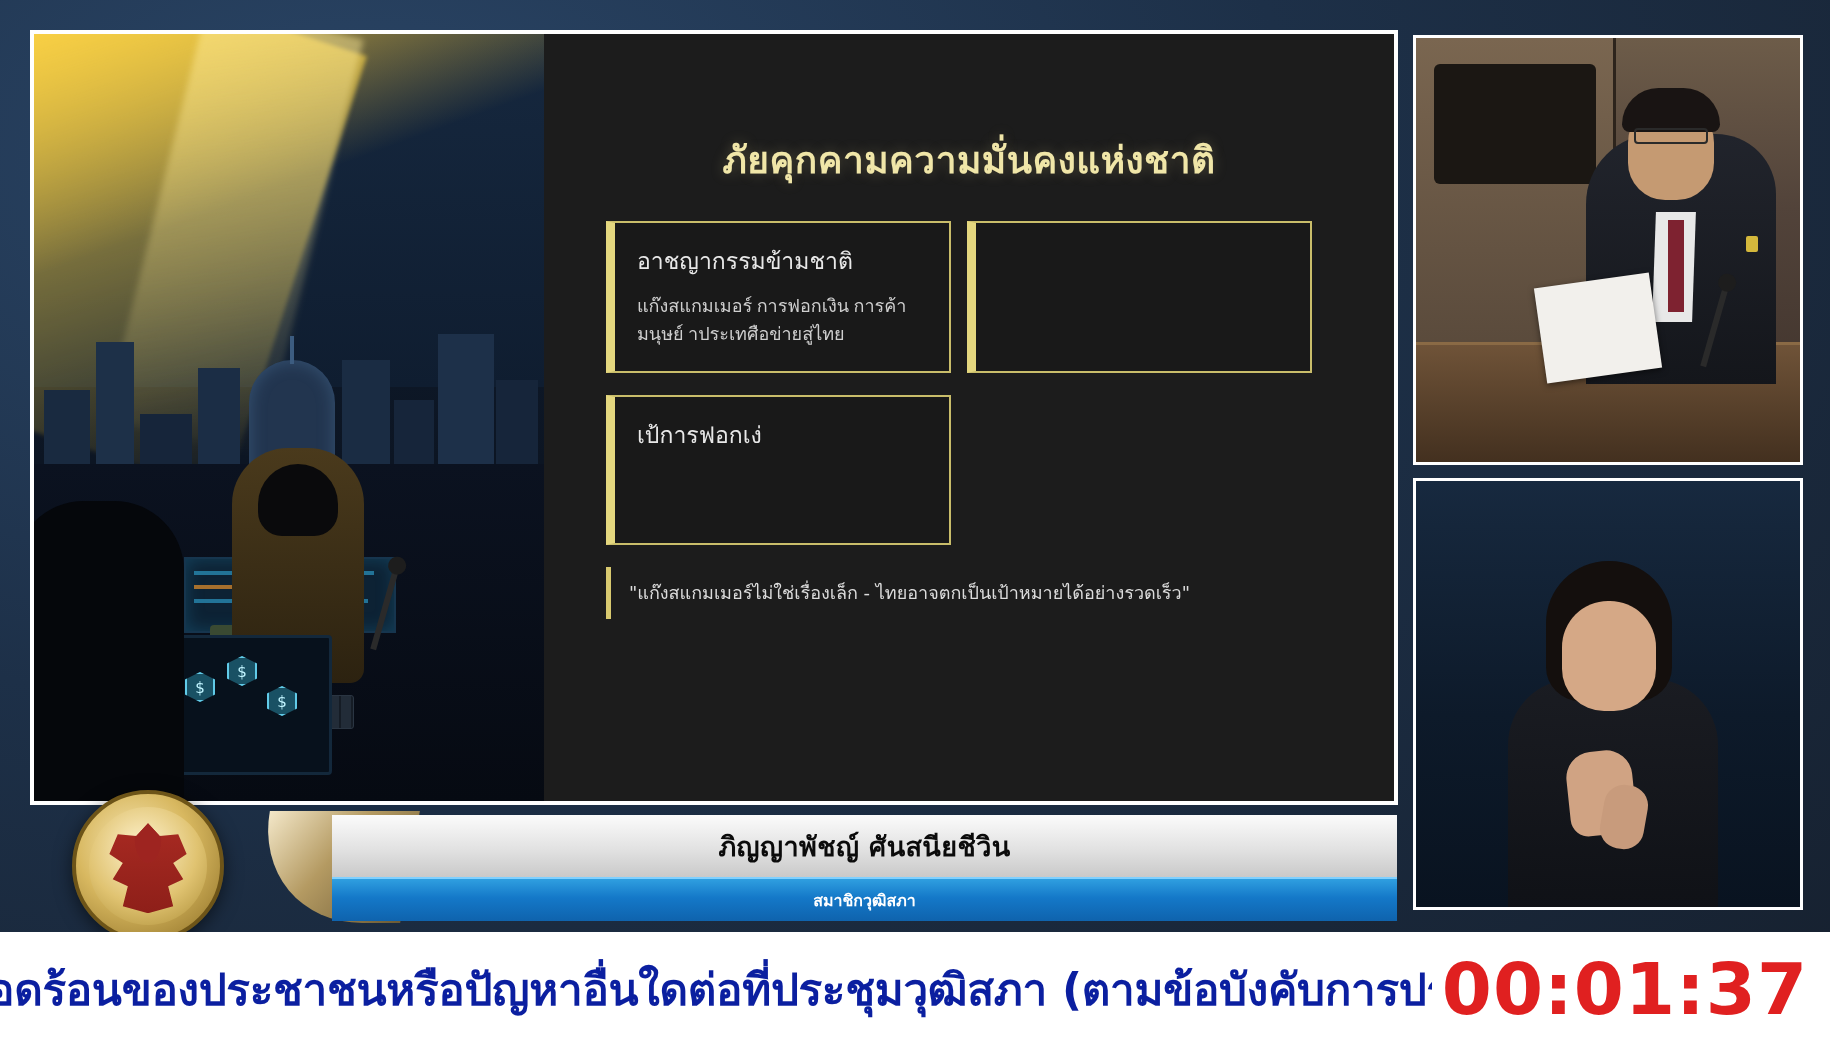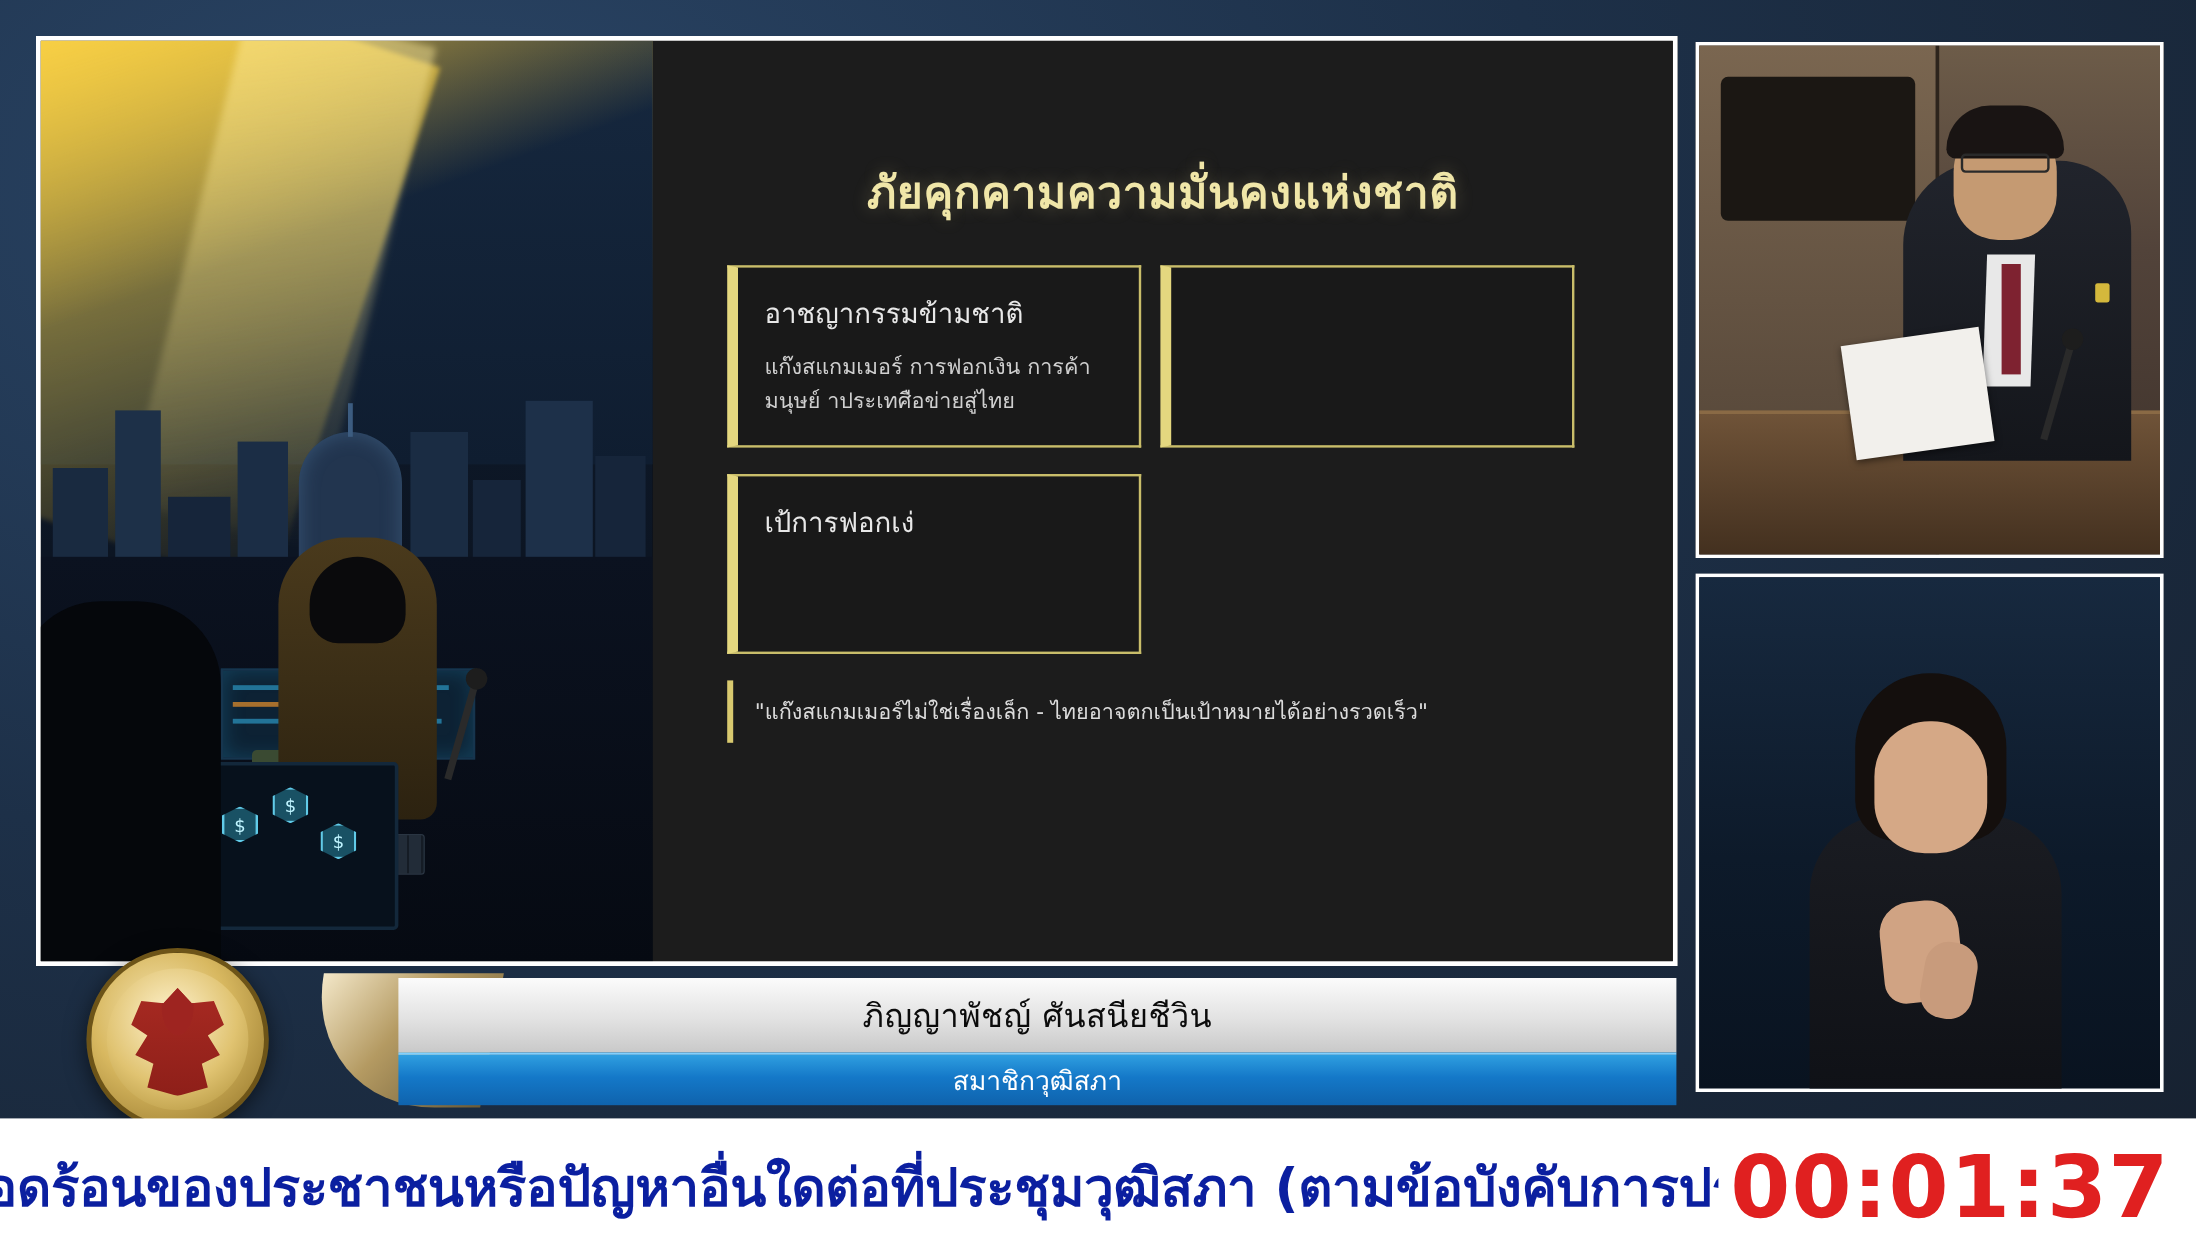--- a/index.html
+++ b/index.html
@@ -104,21 +104,21 @@
   
   .slide-content {
     position:relative; flex:1; background:#1c1c1c; padding:96px 62px 0 62px;
   }
   .slide-title {
     color:#f0e6a8; font-size:37px; font-weight:700; letter-spacing:.5px;
     text-shadow:0 0 14px rgba(240,225,150,.25);
     margin-bottom:32px;
     text-align:center;
   }
-  .card-row { display:flex; gap:16px; margin-bottom:22px; }
+  .card-row { display:flex; gap:16px; margin-bottom:22px;font-family:Liberation Serif, serif; }
   .card {
     position:relative; background:#191919;
     border:2px solid #c9bd6a; border-left:9px solid #e4d77f;
     padding:20px 22px 22px 22px;
     width:345px; min-height:150px;
   }
   .card-title { color:#e8e8e8; font-size:23px; margin-bottom:14px; font-weight:400; }
   .card-body { color:#cfcfcf; font-size:18px; line-height:1.55; }
   .quote-row { display:flex; align-items:center; margin-top:18px; }
   .quote-bar { width:5px; height:52px; background:#d8c96f; margin-right:18px; }
@@ -224,29 +224,29 @@
   
   #lower-third {
     position:absolute; left:332px; top:815px; width:1065px; height:112px;
   }
   .lt-name-bar {
     position:absolute; left:0; top:0; width:100%; height:62px;
     background:linear-gradient(180deg,#fbfbfb 0%, #e2e2e2 55%, #c9c9c9 100%);
     display:flex; align-items:center; justify-content:center;
   }
   .lt-name {
-    color:#0b0b0b; font-size:27px; font-weight:400; letter-spacing:.4px;
+    color:#0b0b0b; font-size:27px; font-weight:700; letter-spacing:.4px;
   }
   .lt-role-bar {
     position:absolute; left:0; top:62px; width:100%; height:44px;
     background:linear-gradient(180deg,#2f9fe0 0%, #1478c8 45%, #0f63ad 100%);
     display:flex; align-items:center; justify-content:center;
     border-top:2px solid #7fd0ff;
   }
-  .lt-role { color:#ffffff; font-size:22px; font-weight:400;text-align:right; }
+  .lt-role { color:#ffffff; font-size:16px; font-weight:700;text-align:right; }
   .lt-swoosh {
     position:absolute; left:-72px; top:-4px; width:150px; height:112px;
     background:linear-gradient(125deg,#f3e7c8 0%, #b49a62 45%, #6b5a35 100%);
     border-radius:0 0 0 120px;
     transform:skewX(-10deg);
   }
 
   
   #emblem {
     position:absolute; left:72px; top:790px; width:152px; height:152px;

